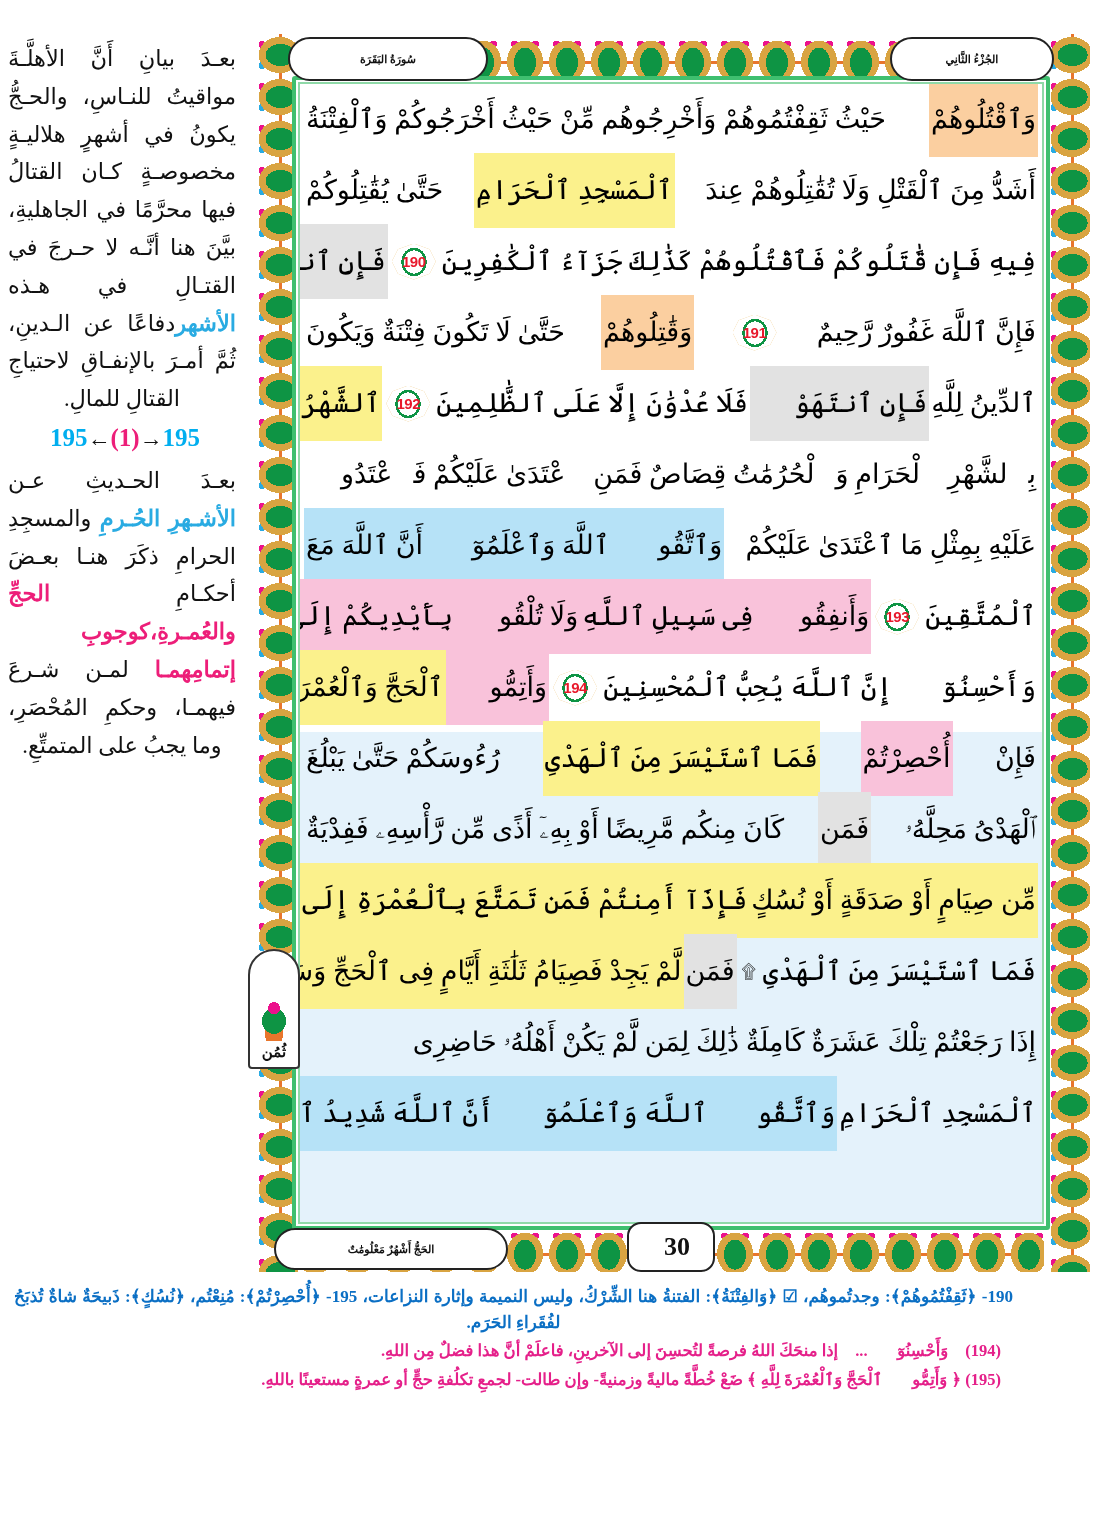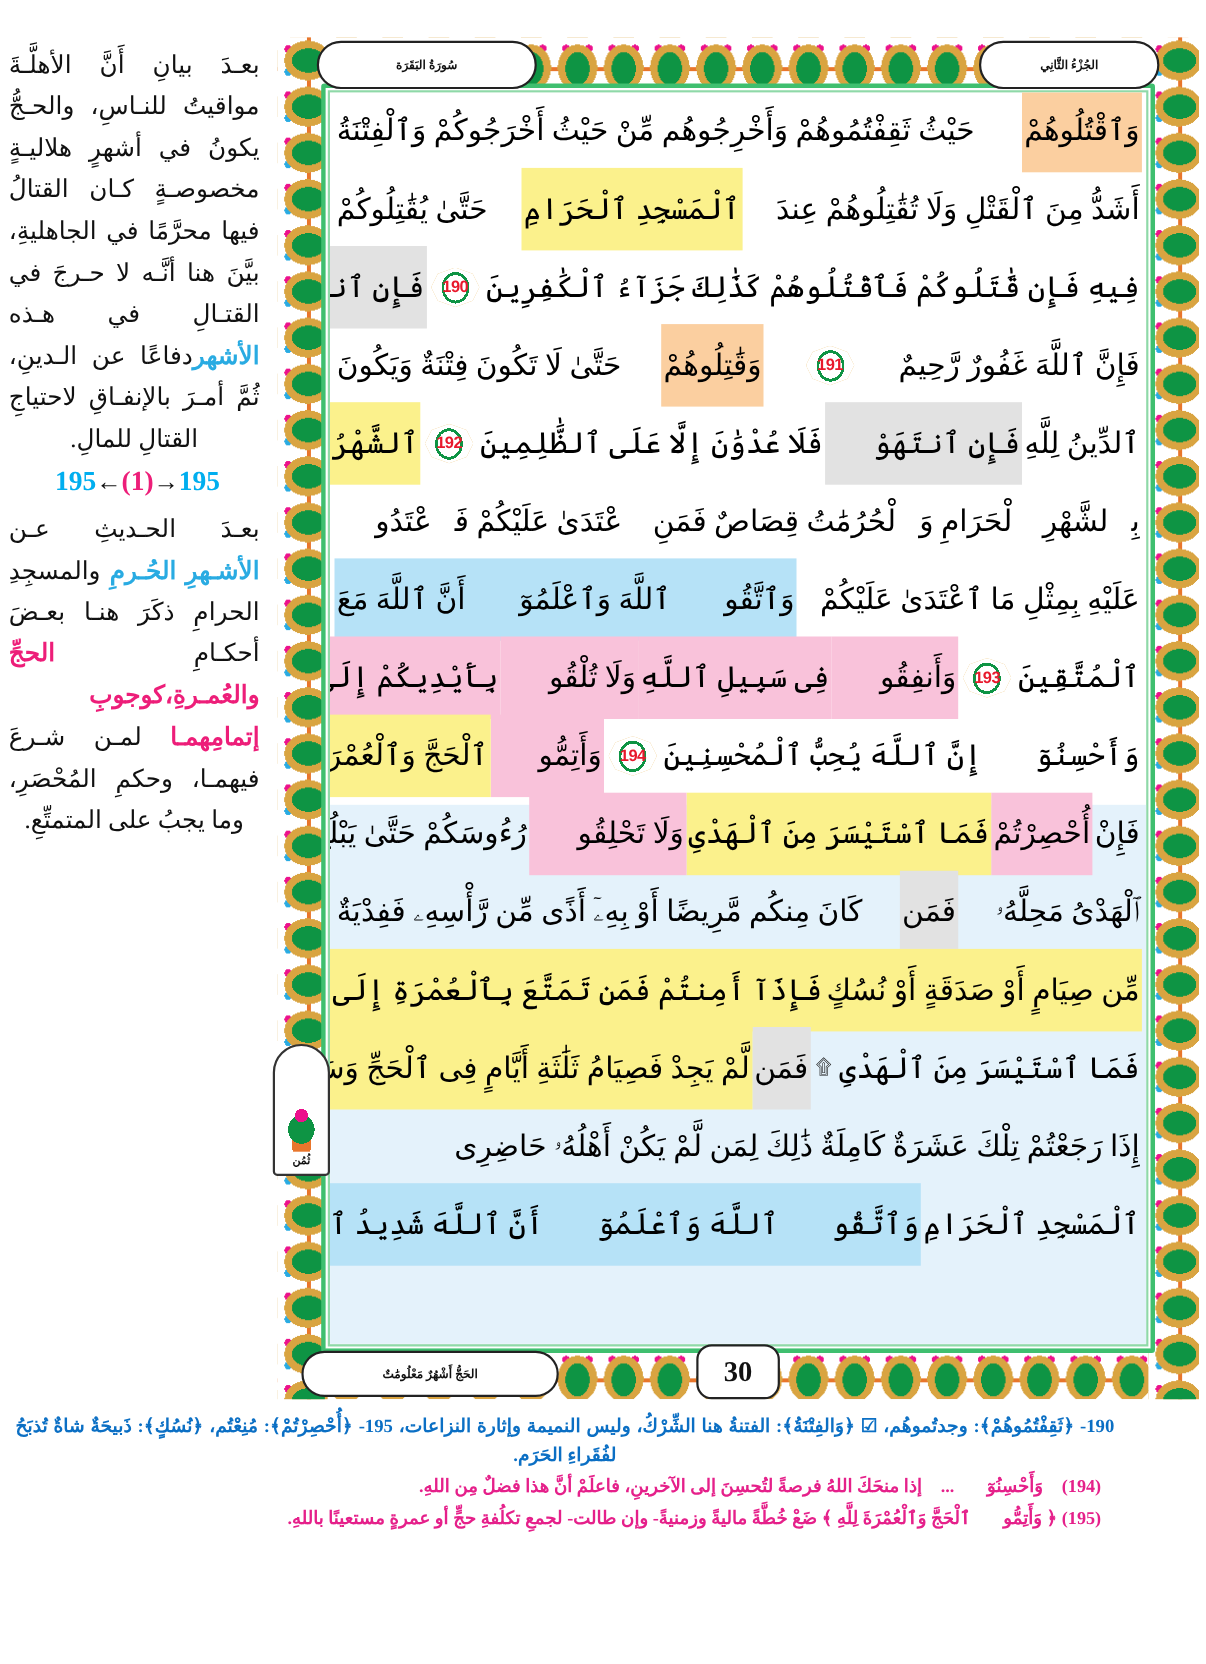--- a/index.html
+++ b/index.html
@@ -85,39 +85,40 @@
   .cartouche span{
     font-size:11px;font-weight:bold;color:#111;direction:rtl;
     font-family:"Liberation Serif",serif;white-space:nowrap;
   }
   #surah-cartouche{left:36px;top:3px;width:196px;}
   #juz-cartouche{right:36px;top:3px;width:160px;}
   #footer-cartouche{left:22px;bottom:2px;width:230px;height:38px;}
   #page-num-cartouche{
     left:50%;transform:translateX(-50%);bottom:0px;width:72px;height:46px;
     border-radius:14px;
+    padding-left:12px;
   }
   #page-num-cartouche span{font-size:26px;}
 
   
   #thumn-marker{
     position:absolute;left:-4px;top:915px;width:52px;height:120px;
     background:#fff;border:2px solid #333;border-radius:26px 26px 4px 4px;
     z-index:7;display:flex;flex-direction:column;align-items:center;
     justify-content:flex-end;padding-bottom:6px;box-sizing:border-box;
   }
   #thumn-marker .tm-orn{
     width:26px;height:42px;margin-bottom:2px;
     background:
       radial-gradient(circle 6px at 50% 22%, #EC118C 0 100%, transparent 100%),
       radial-gradient(ellipse 12px 13px at 50% 52%, #0E9444 0 100%, transparent 100%),
       radial-gradient(ellipse 9px 12px at 50% 84%, #E8762C 0 100%, transparent 100%);
   }
   #thumn-marker .tm-label{
-    font-size:10px;font-weight:bold;direction:rtl;color:#111;
+    font-size:15px;font-weight:bold;direction:rtl;color:#111;
   }
 
   
   #quran-body{
     position:absolute;left:48px;top:50px;right:48px;bottom:50px;
     direction:rtl;overflow:hidden;background:#fff;
   }
   #quran-lower-bg{
     position:absolute;left:0;right:0;top:648px;bottom:0;background:#E4F2FB;
   }
@@ -274,21 +275,20 @@
           <span class="ayah">
             <span class="med">194</span>
           </span>
           <span class="seg hl-pink">وَأَتِمُّوا۟</span>
           <span class="seg hl-yellow">ٱلْحَجَّ وَٱلْعُمْرَةَ لِلَّهِ</span>
         </div>
         <div class="q-line">
           <span class="seg hl-none">فَإِنْ</span>
           <span class="seg hl-pink">أُحْصِرْتُمْ</span>
           <span class="seg hl-yellow">فَمَا ٱسْتَيْسَرَ مِنَ ٱلْهَدْىِ</span>
-          <span class="seg hl-pink">وَلَا تَحْلِقُوا۟</span>
           <span class="seg hl-none">رُءُوسَكُمْ حَتَّىٰ يَبْلُغَ</span>
         </div>
         <div class="q-line">
           <span class="seg hl-none">ٱلْهَدْىُ مَحِلَّهُۥ</span>
           <span class="seg hl-gray">فَمَن</span>
           <span class="seg hl-none">كَانَ مِنكُم مَّرِيضًا أَوْ بِهِۦٓ أَذًى مِّن رَّأْسِهِۦ فَفِدْيَةٌ</span>
         </div>
         <div class="q-line">
           <span class="seg hl-yellow">مِّن صِيَامٍ أَوْ صَدَقَةٍ أَوْ نُسُكٍ</span>
           <span class="seg hl-yellow">فَإِذَآ أَمِنتُمْ فَمَن تَمَتَّعَ بِٱلْعُمْرَةِ إِلَى ٱلْحَجِّ</span>

